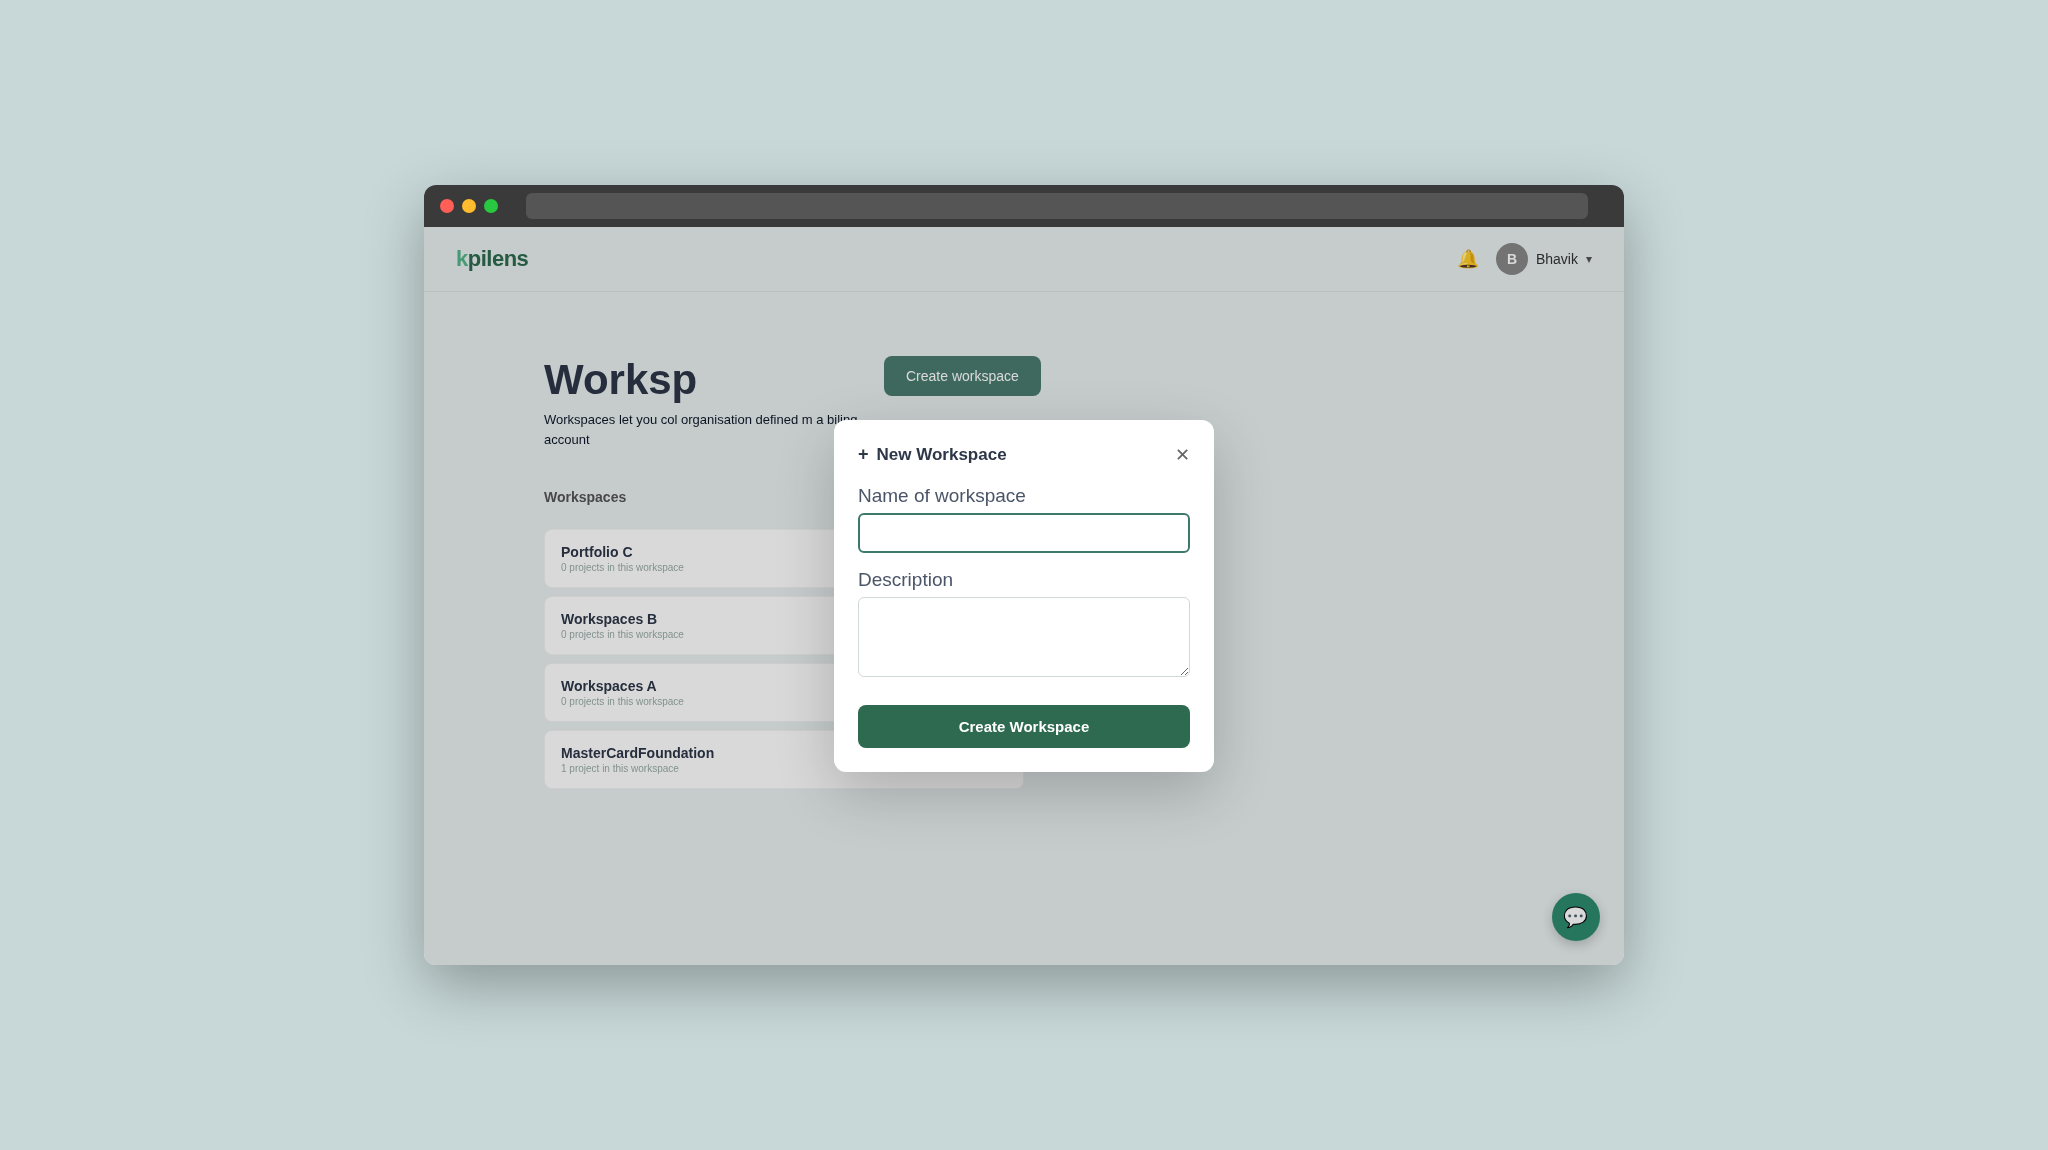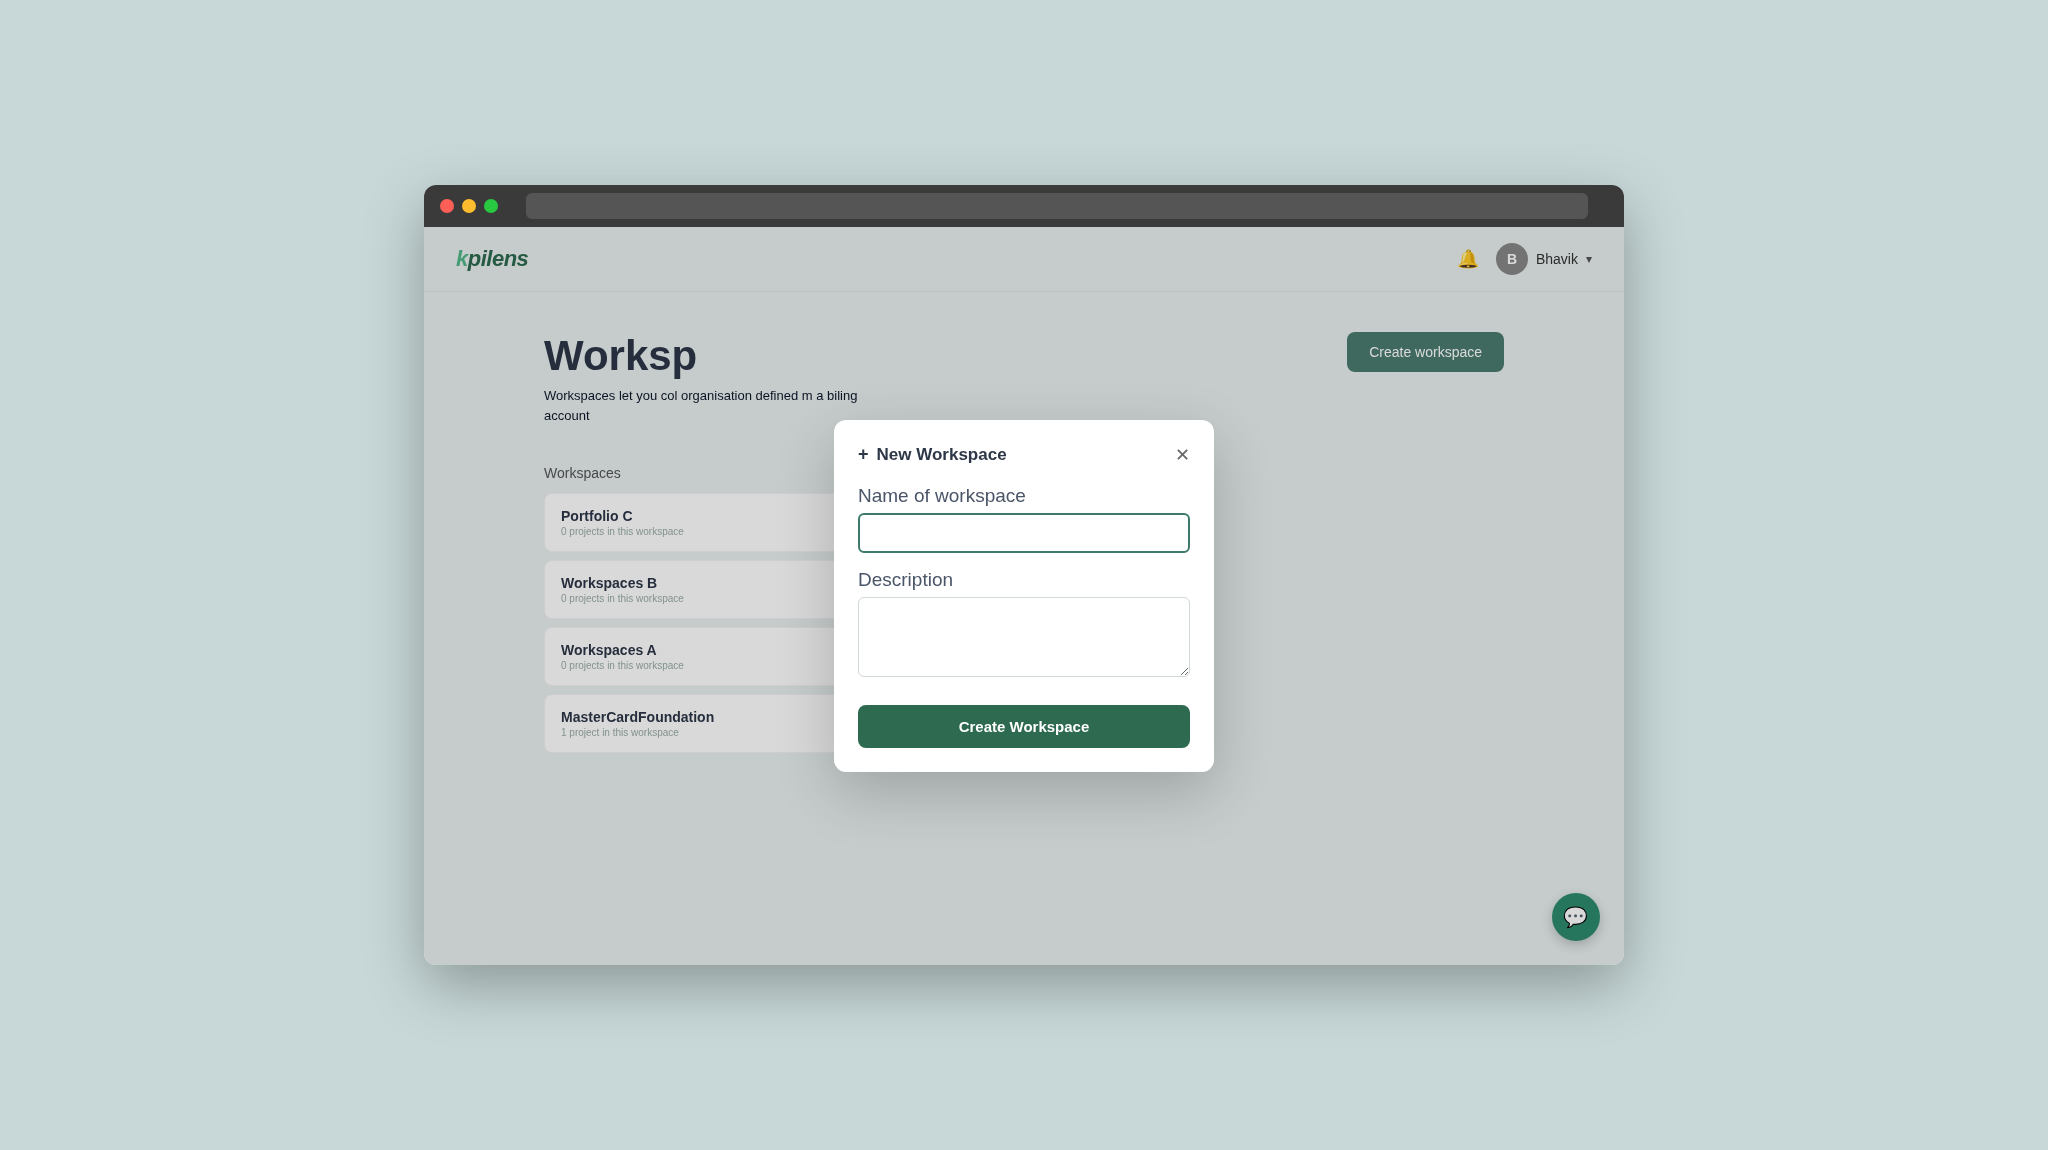--- a/index.html
+++ b/index.html
@@ -63,21 +63,20 @@
       align-items: center;
       justify-content: space-between;
       border-bottom: 1px solid rgba(0,0,0,0.05);
     }
 
     .logo {
       font-size: 22px;
       font-weight: 700;
       color: #2d6a4f;
       letter-spacing: -0.5px;
-      font-style: italic;
     }
     .logo span.k-accent { color: #52b788; }
 
     .navbar-right {
       display: flex;
       align-items: center;
       gap: 16px;
     }
 
     .bell-icon {
@@ -116,23 +115,23 @@
       color: #555;
     }
 
     
     .main-content {
       padding: 40px 120px;
     }
 
     .page-header {
       display: flex;
-      justify-content: space-between;
       align-items: flex-start;
       margin-bottom: 40px;
+      margin-top: 24px;
     }
 
     .page-title-section h1 {
       font-size: 42px;
       font-weight: 700;
       color: #2d3748;
     }
 
     .page-subtitle {
       font-size: 13px;
@@ -150,22 +149,22 @@
       border-radius: 8px;
       font-size: 14px;
       font-weight: 500;
       cursor: pointer;
       white-space: nowrap;
     }
 
     .workspaces-section-label {
       font-size: 14px;
       color: #555;
-      font-weight: 400;
-      margin-bottom: 12px;
+      font-weight: 700;
+      margin-bottom: 24px;
     }
 
     .workspace-list {
       display: flex;
       flex-direction: column;
       gap: 8px;
       max-width: 480px;
     }
 
     .workspace-item {

